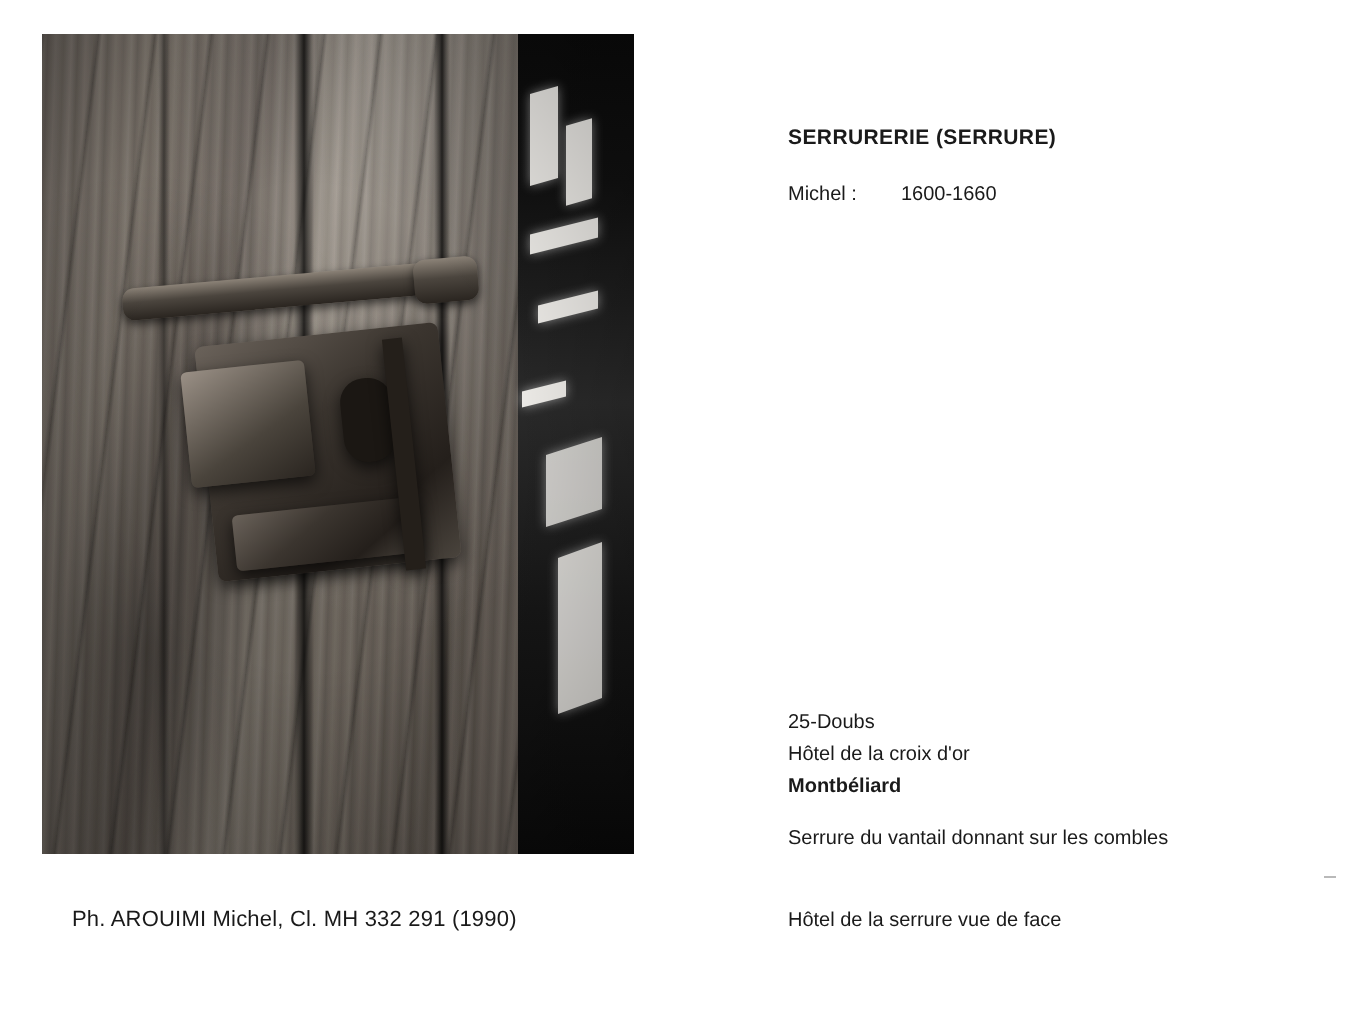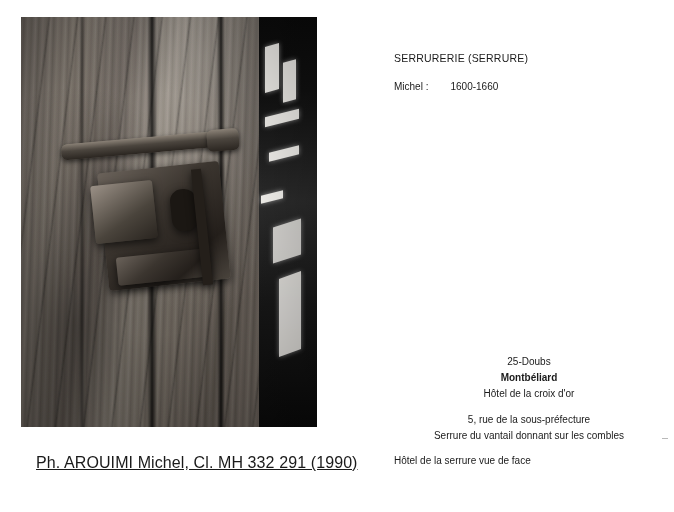--- a/index.html
+++ b/index.html
@@ -85,51 +85,49 @@
     position: absolute; inset: 0;
     background: radial-gradient(ellipse at 45% 48%, rgba(0,0,0,0) 40%, rgba(0,0,0,0.30) 100%);
     pointer-events: none;
   }
 
   
   .caption {
     position: absolute;
     left: 36px;
     top: 454px;
-    font-size: 16px;
+    font-size: 11px;
     letter-spacing: 0.1px;
     color: #1a1a1a;
     white-space: nowrap;
-    text-decoration: underline;
   }
 
   #info-panel {
     position: absolute;
     left: 394px;
     top: 52px;
     width: 260px;
   }
   .title {
     font-size: 10.5px;
-    font-weight: normal;
+    font-weight: bold;
     letter-spacing: 0.2px;
-    margin: 0 0 17px 0;
+    margin: 11px 0 17px 0;
   }
   .epoque-row {
     font-size: 10px;
     white-space: nowrap;
   }
   .epoque-row .epoque-value { margin-left: 22px; margin-top: 14px; }
 
   #location-panel {
     position: absolute;
     left: 394px;
     top: 354px;
     width: 270px;
-    text-align: center;
   }
   .loc-line { font-size: 10px; line-height: 16px; white-space: nowrap; }
   .loc-line.bold { font-weight: bold; }
   .loc-gap { height: 10px; }
   #detail-line {
     position: absolute;
     left: 394px;
     top: 455px;
     font-size: 10px;
     white-space: nowrap;
@@ -179,21 +177,20 @@
 
 <div id="info-panel">
   <div class="title">SERRURERIE (SERRURE)</div>
   <div class="epoque-row">
     <span>Michel :</span><span class="epoque-value">1600-1660</span>
   </div>
 </div>
 
 <div id="location-panel">
   <div class="loc-line">25-Doubs</div>
+  <div class="loc-line">Hôtel de la croix d'or</div>
   <div class="loc-line bold">Montbéliard</div>
-  <div class="loc-line">Hôtel de la croix d'or</div>
   <div class="loc-gap"></div>
-  <div class="loc-line">5, rue de la sous-préfecture</div>
   <div class="loc-line">Serrure du vantail donnant sur les combles</div>
 </div>
 
 <div id="detail-line">Hôtel de la serrure vue de face</div>
 <div class="corner-tick"></div>
 
 </body></html>

